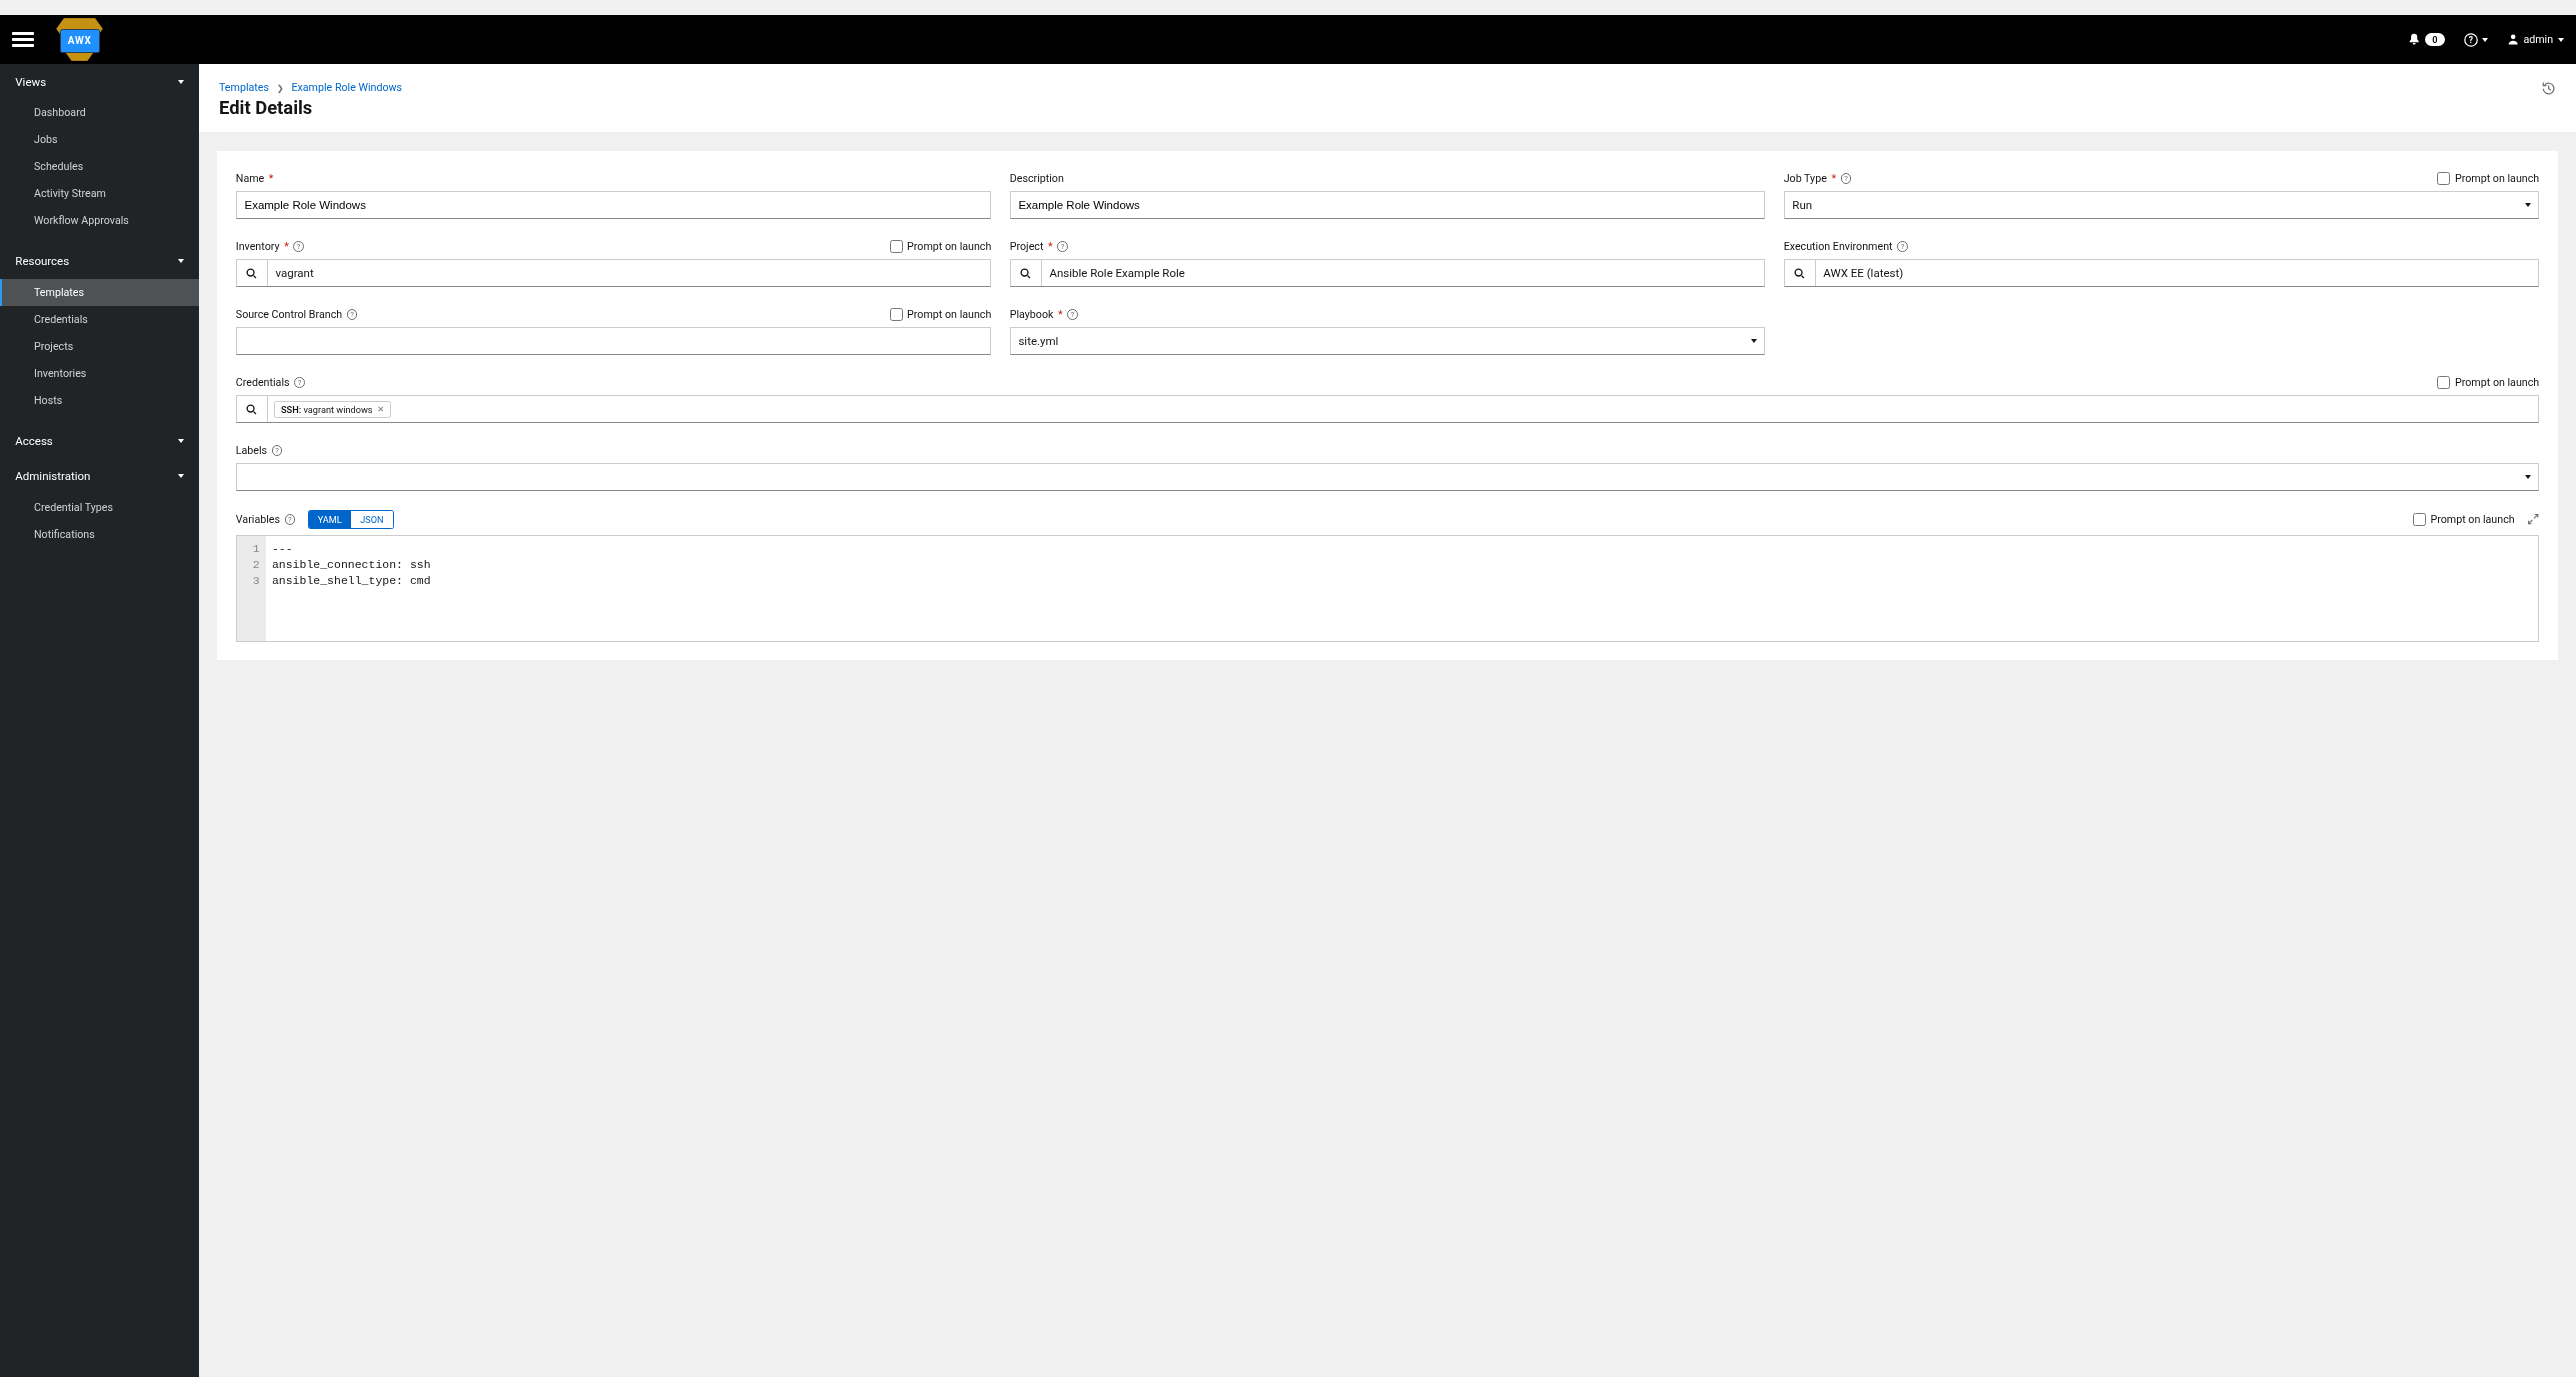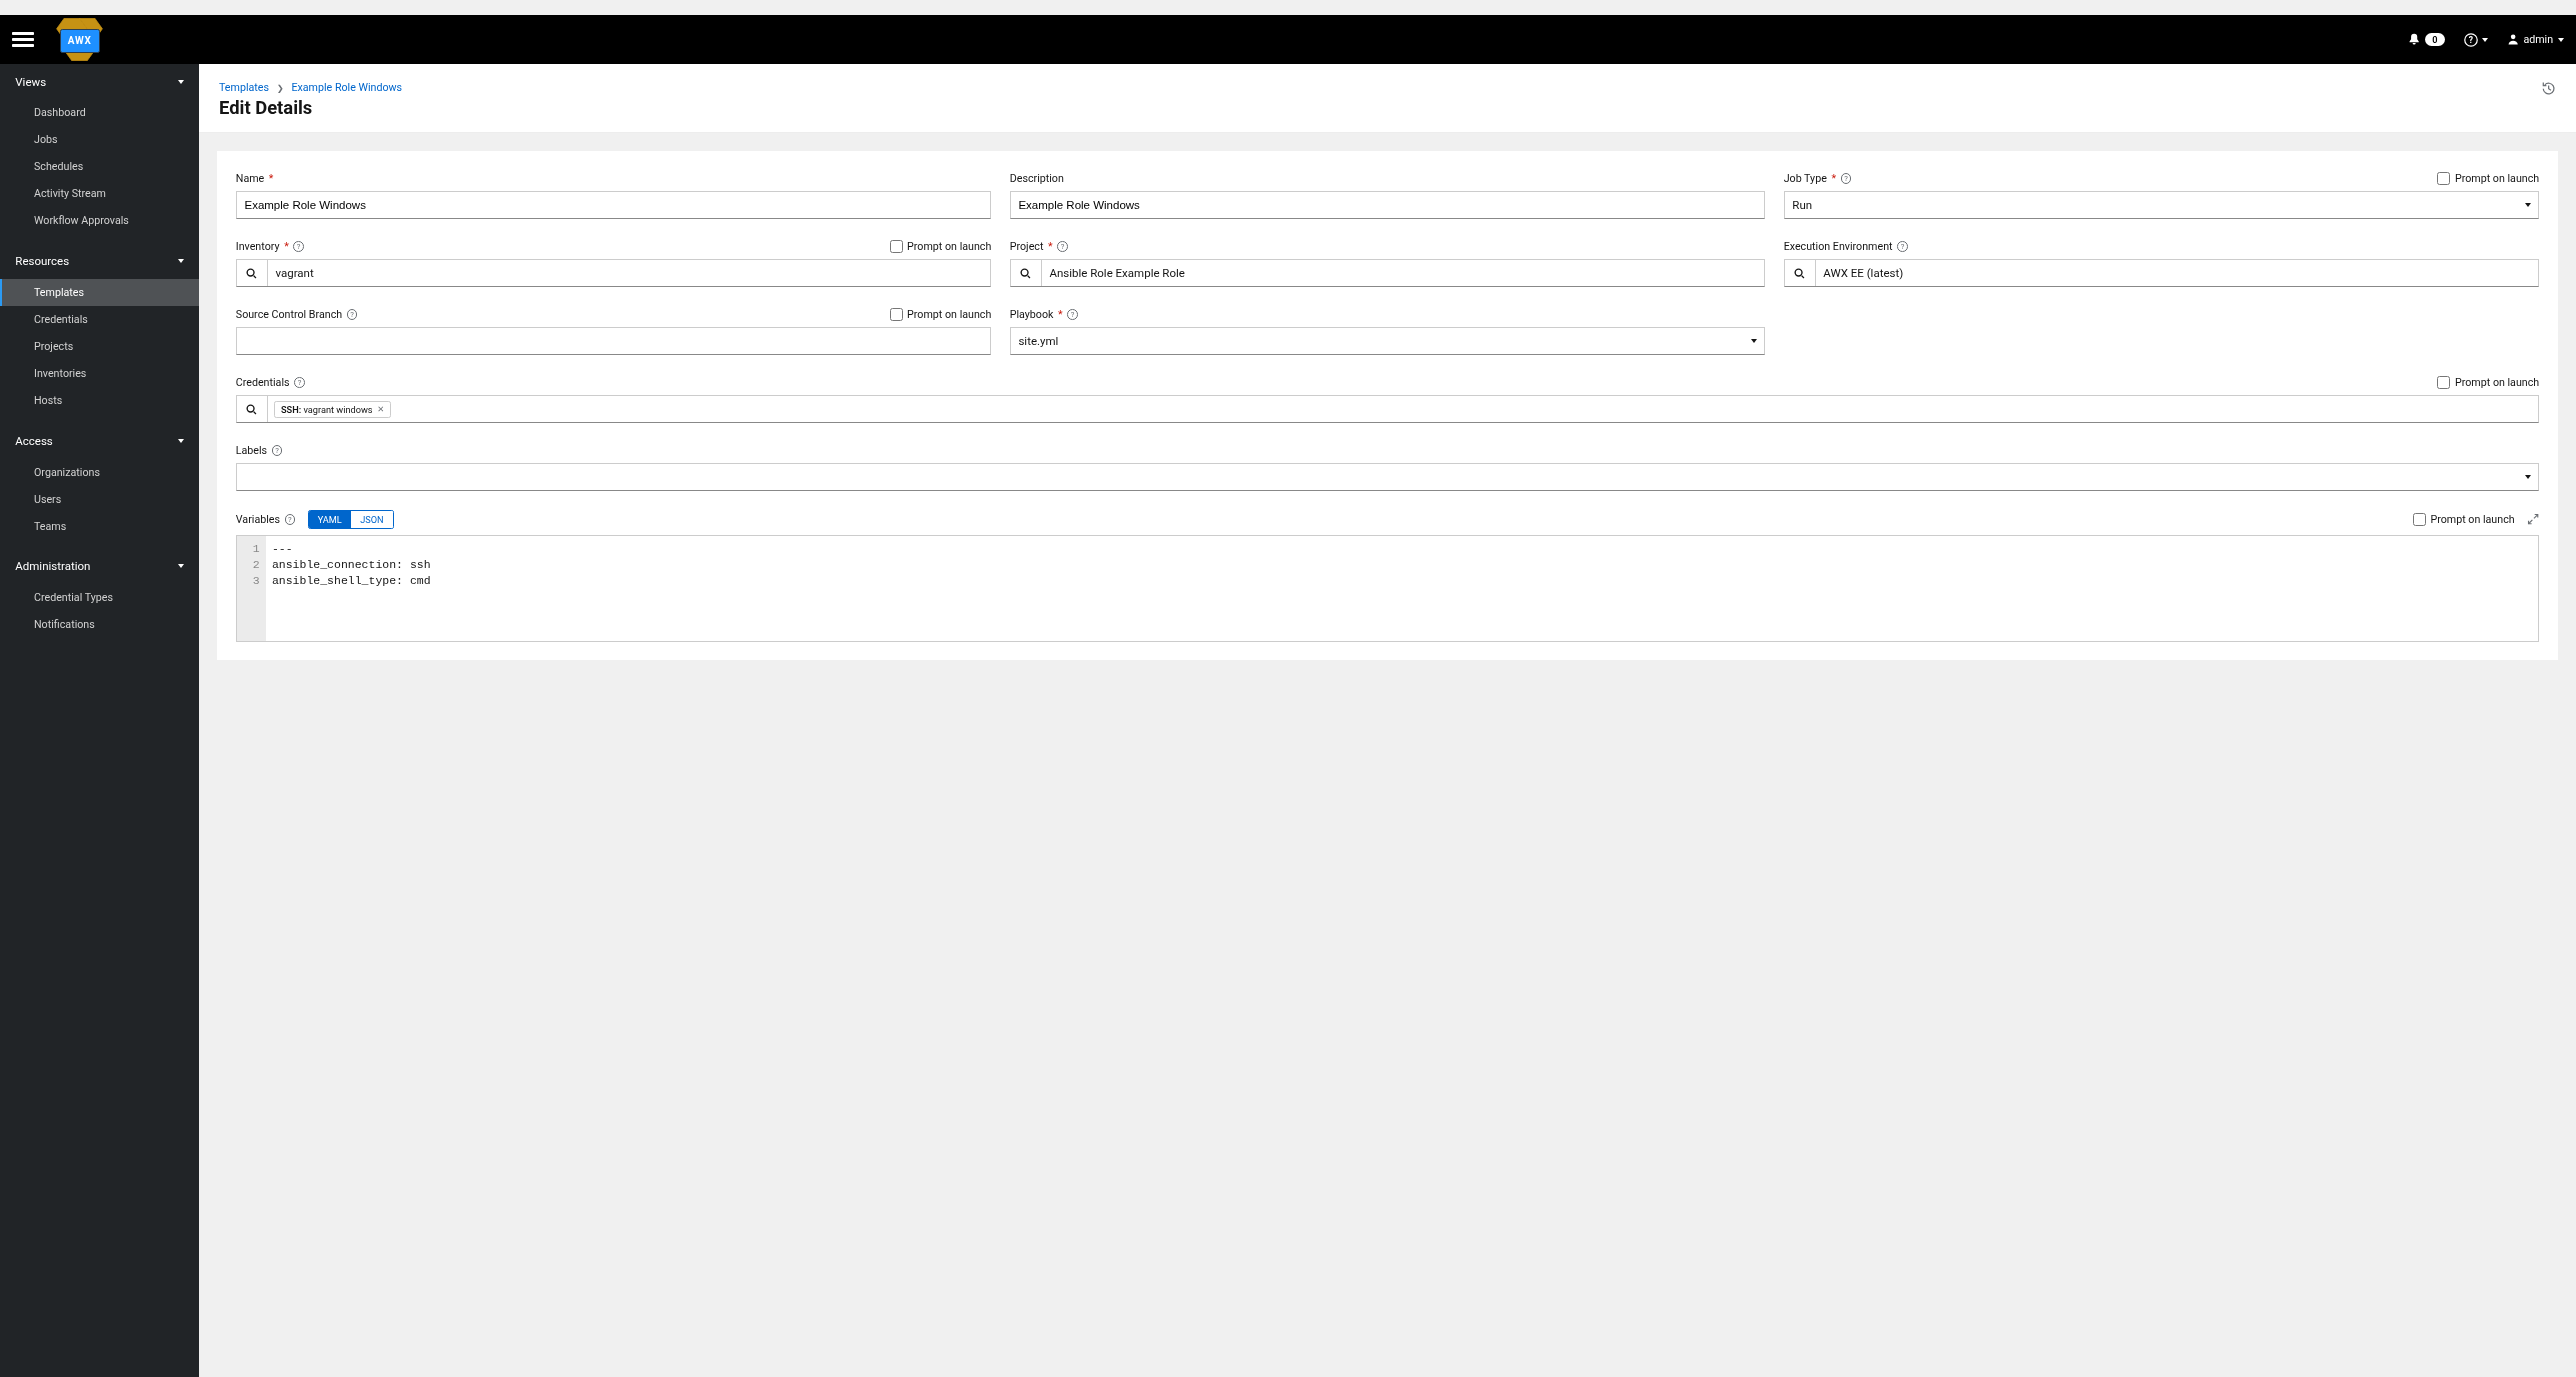--- a/index.html
+++ b/index.html
@@ -136,25 +136,20 @@
       <div class="nav-item">Credentials</div>
       <div class="nav-item">Projects</div>
       <div class="nav-item">Inventories</div>
       <div class="nav-item">Hosts</div>
     </div>
 
     <div class="nav-section-header">
       <span>Access</span>
       <span class="caret-down chev"></span>
     </div>
-    <div class="nav-items">
-      <div class="nav-item">Organizations</div>
-      <div class="nav-item">Users</div>
-      <div class="nav-item">Teams</div>
-    </div>
 
     <div class="nav-section-header">
       <span>Administration</span>
       <span class="caret-down chev"></span>
     </div>
     <div class="nav-items">
       <div class="nav-item">Credential Types</div>
       <div class="nav-item">Notifications</div>
     </div>
   </nav>

